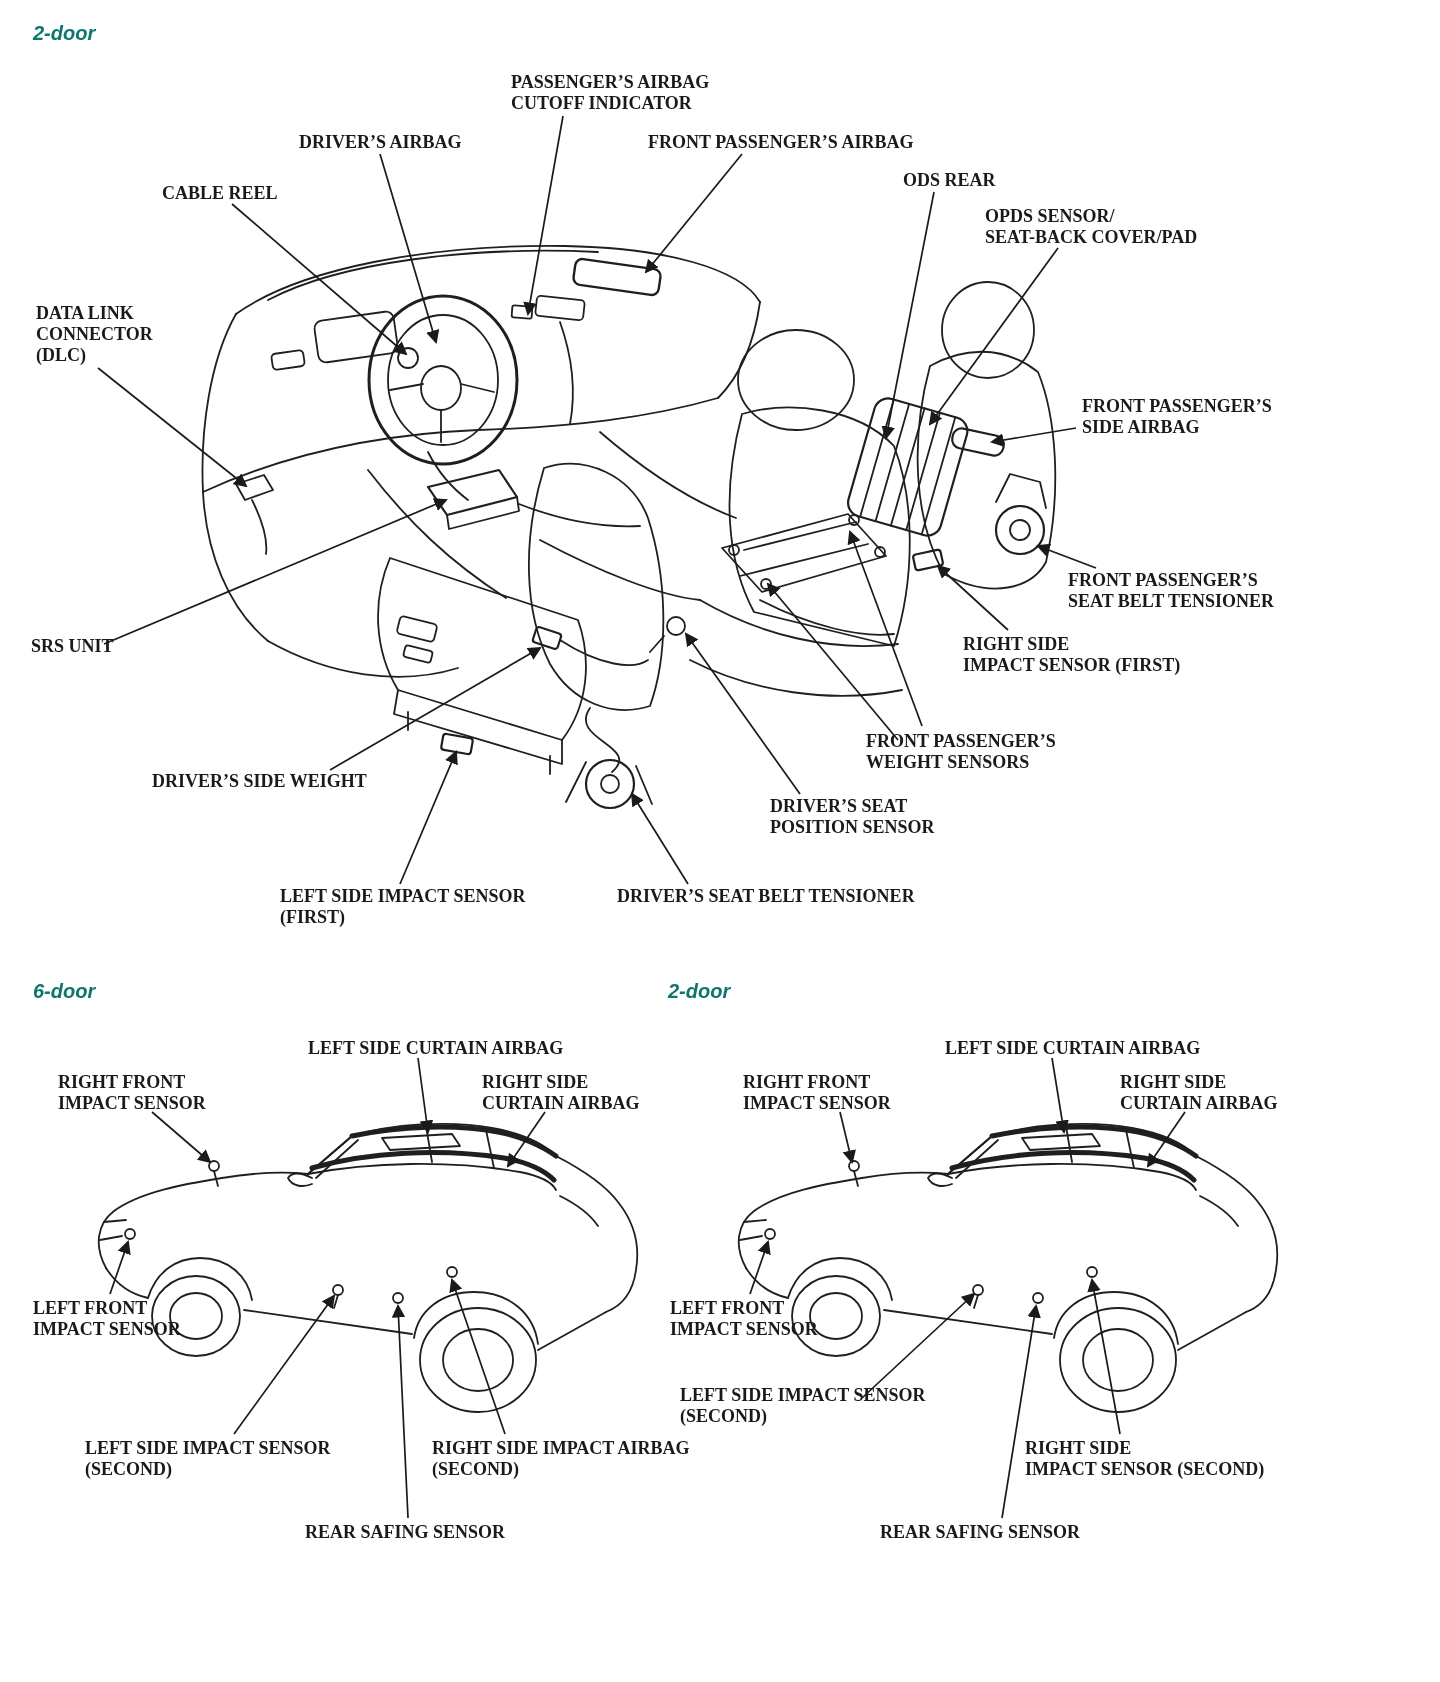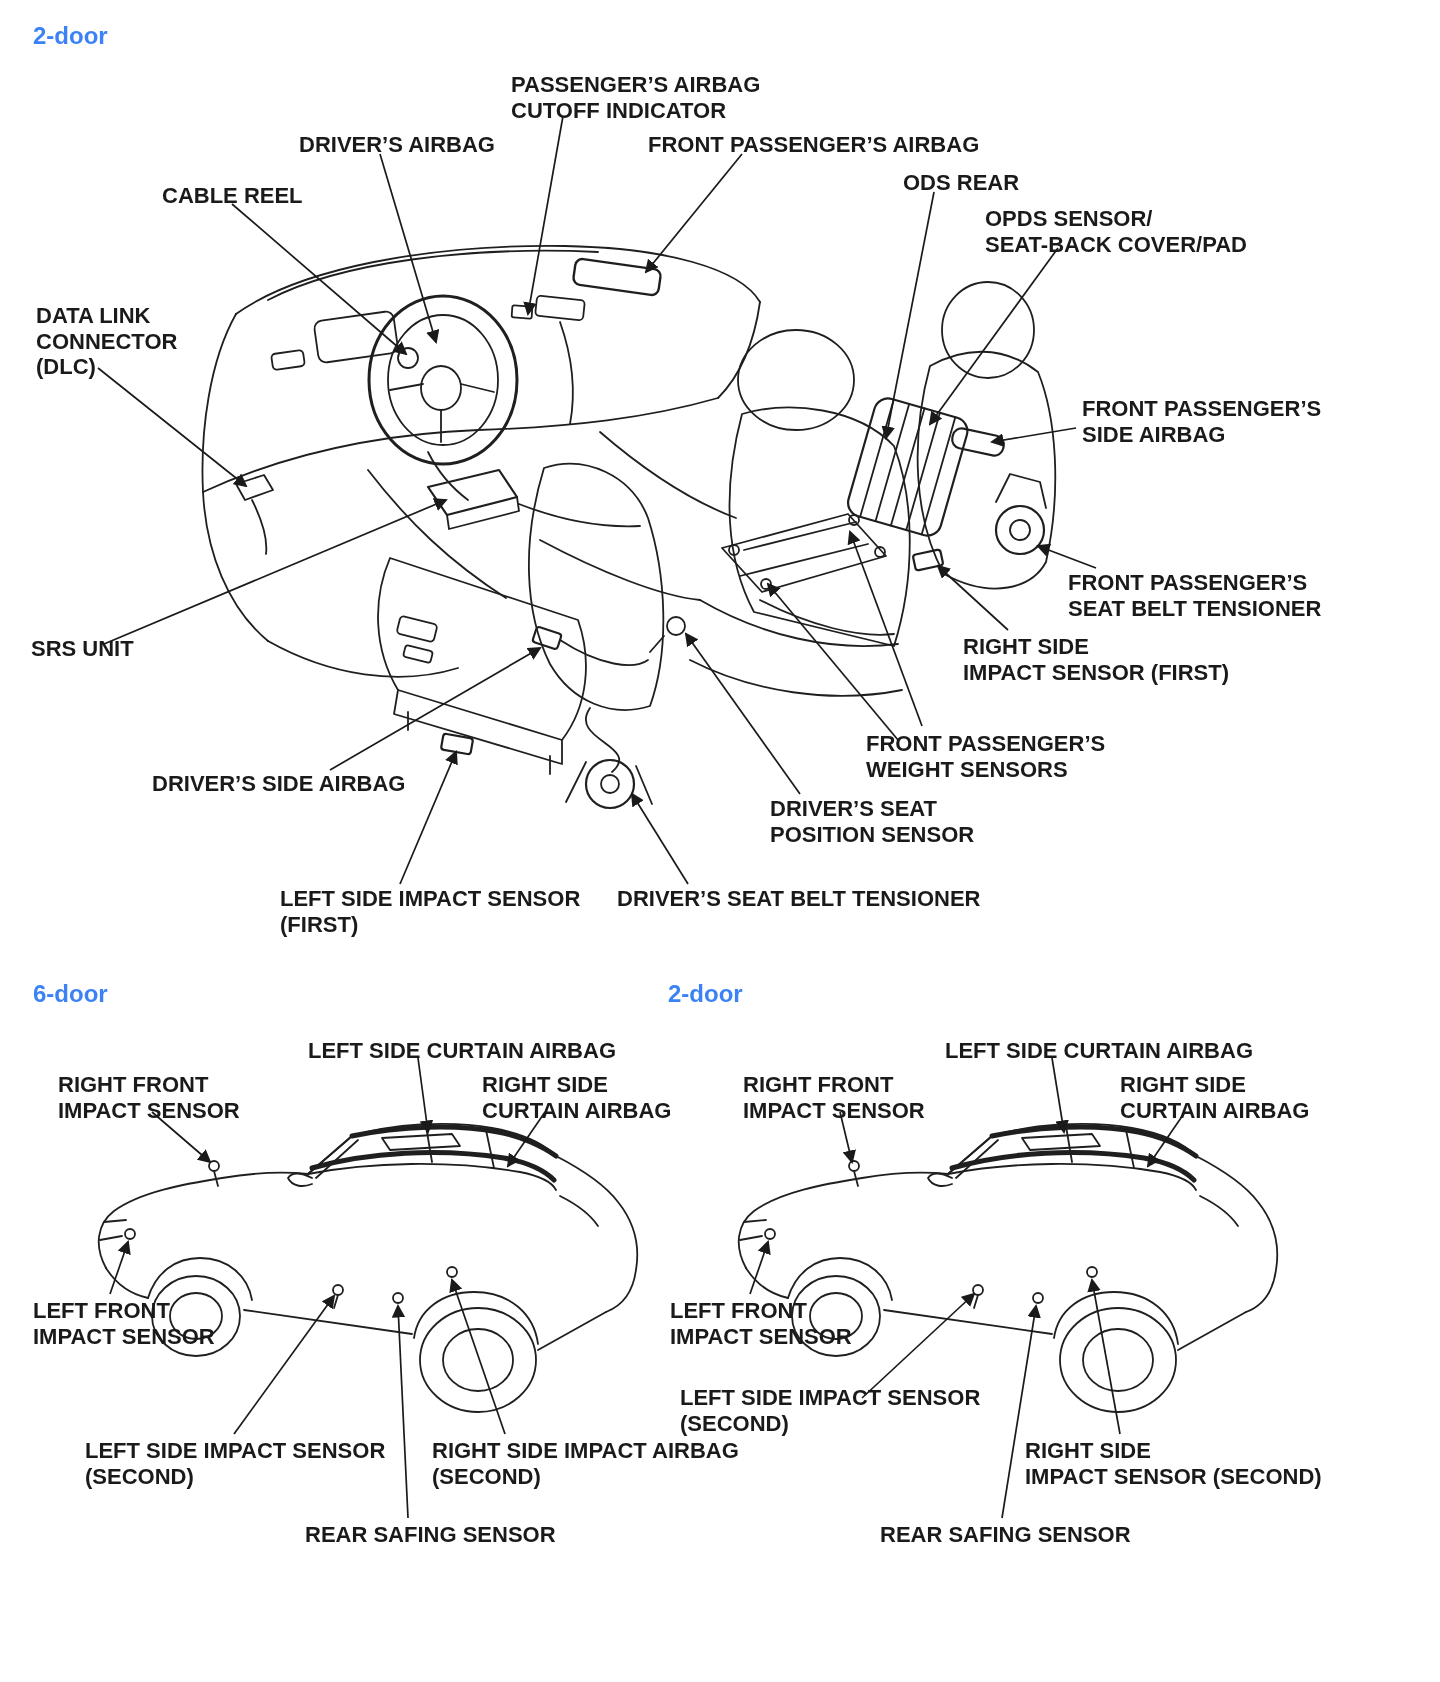--- a/index.html
+++ b/index.html
@@ -8,32 +8,34 @@
     background:#ffffff;
     font-family:"Liberation Sans", sans-serif;
     position:relative;
     overflow:hidden;
   }
   .stage{position:absolute;inset:0;width:1440px;height:1682px;}
   .art{position:absolute;left:0;top:0;}
   .label{
     position:absolute;
     font-weight:bold;
-    font-size:22px;
+    font-size:18px;
     line-height:1.16;
     color:#1a1a1a;
     white-space:pre;
     letter-spacing:0px;
+    font-family:Liberation Serif, serif;
   }
   .section-title{
     position:absolute;
     font-weight:bold;
-    font-size:24px;
-    color:#3b82f6;
+    font-size:20px;
+    color:#0f766e;
     white-space:pre;
+    font-style:italic;
   }
 </style>
 </head>
 <body>
 
 <div class="stage">
 
   <svg class="art" width="1440" height="1682" viewBox="0 0 1440 1682" xmlns="http://www.w3.org/2000/svg" xmlns:xlink="http://www.w3.org/1999/xlink">
     <defs>
       <marker id="arw" viewBox="0 0 10 10" refX="8.5" refY="5" markerWidth="8" markerHeight="8" orient="auto-start-reverse">
@@ -214,21 +216,21 @@
 (DLC)</div>
   <div class="label" style="left:1082px;top:396px">FRONT PASSENGER’S
 SIDE AIRBAG</div>
   <div class="label" style="left:1068px;top:570px">FRONT PASSENGER’S
 SEAT BELT TENSIONER</div>
   <div class="label" style="left:963px;top:634px">RIGHT SIDE
 IMPACT SENSOR (FIRST)</div>
   <div class="label" style="left:31px;top:636px">SRS UNIT</div>
   <div class="label" style="left:866px;top:731px">FRONT PASSENGER’S
 WEIGHT SENSORS</div>
-  <div class="label" style="left:152px;top:771px">DRIVER’S SIDE AIRBAG</div>
+  <div class="label" style="left:152px;top:771px">DRIVER’S SIDE WEIGHT</div>
   <div class="label" style="left:770px;top:796px">DRIVER’S SEAT
 POSITION SENSOR</div>
   <div class="label" style="left:280px;top:886px">LEFT SIDE IMPACT SENSOR
 (FIRST)</div>
   <div class="label" style="left:617px;top:886px">DRIVER’S SEAT BELT TENSIONER</div>
 
   <div class="label" style="left:308px;top:1038px">LEFT SIDE CURTAIN AIRBAG</div>
   <div class="label" style="left:58px;top:1072px">RIGHT FRONT
 IMPACT SENSOR</div>
   <div class="label" style="left:482px;top:1072px">RIGHT SIDE

